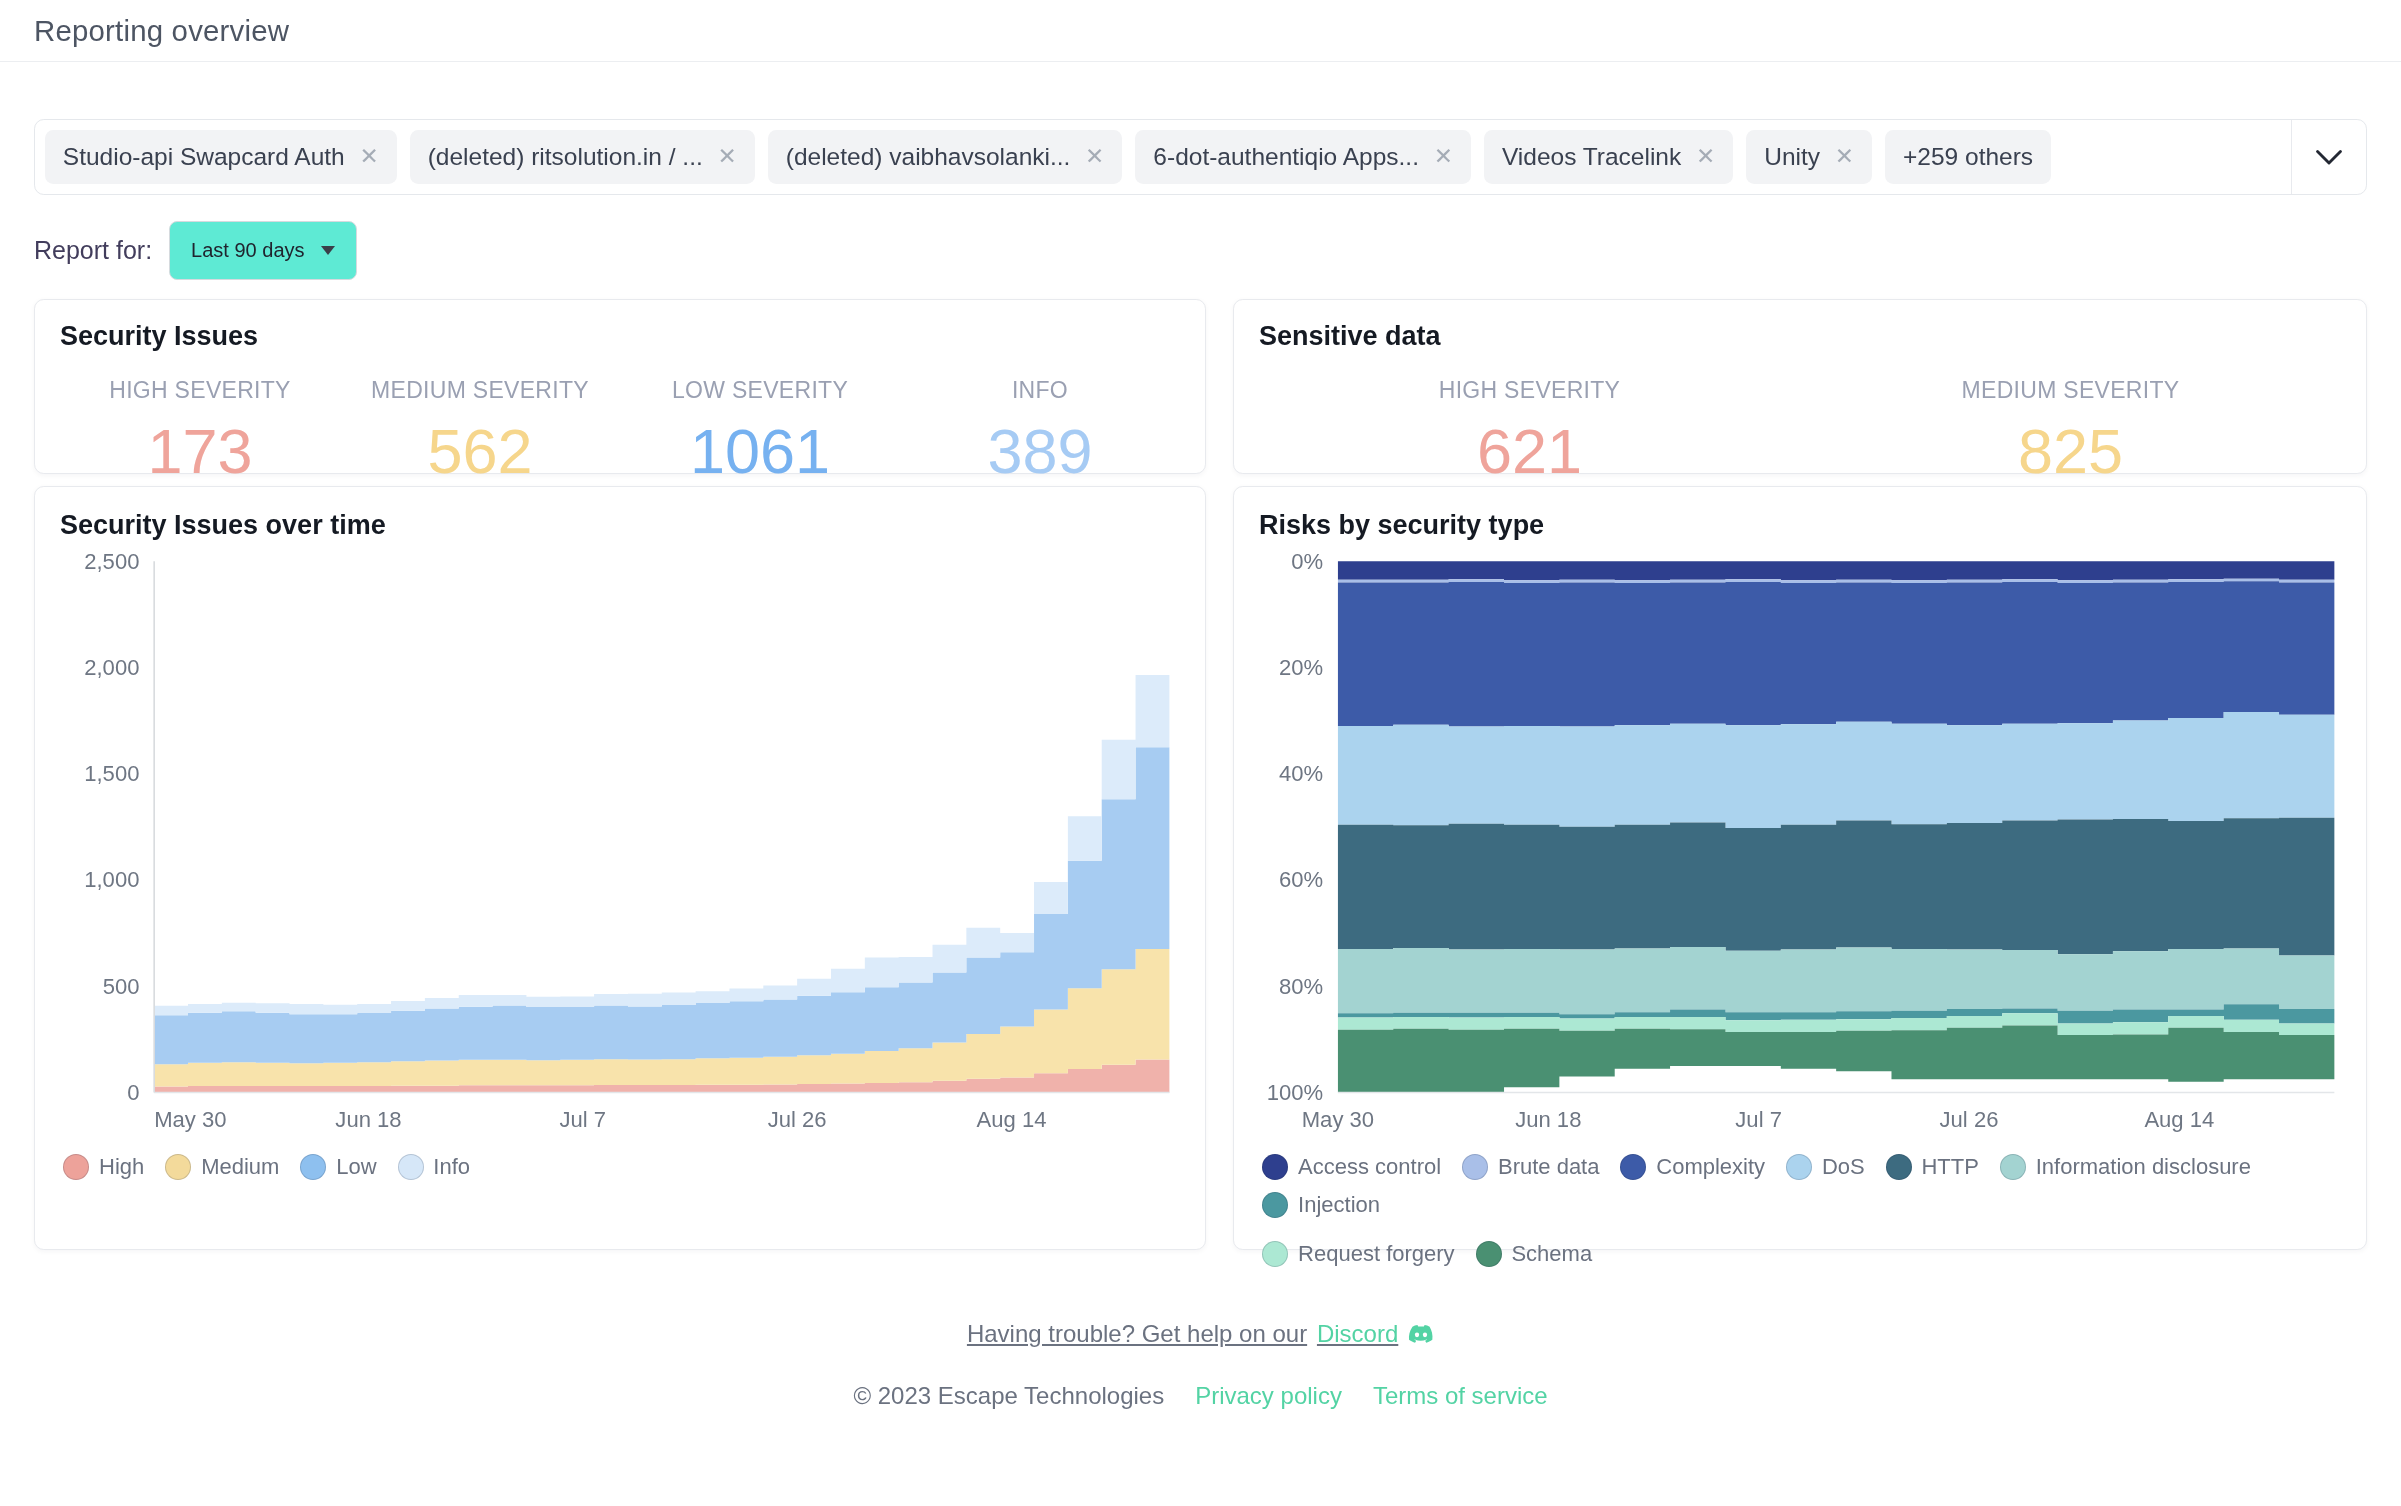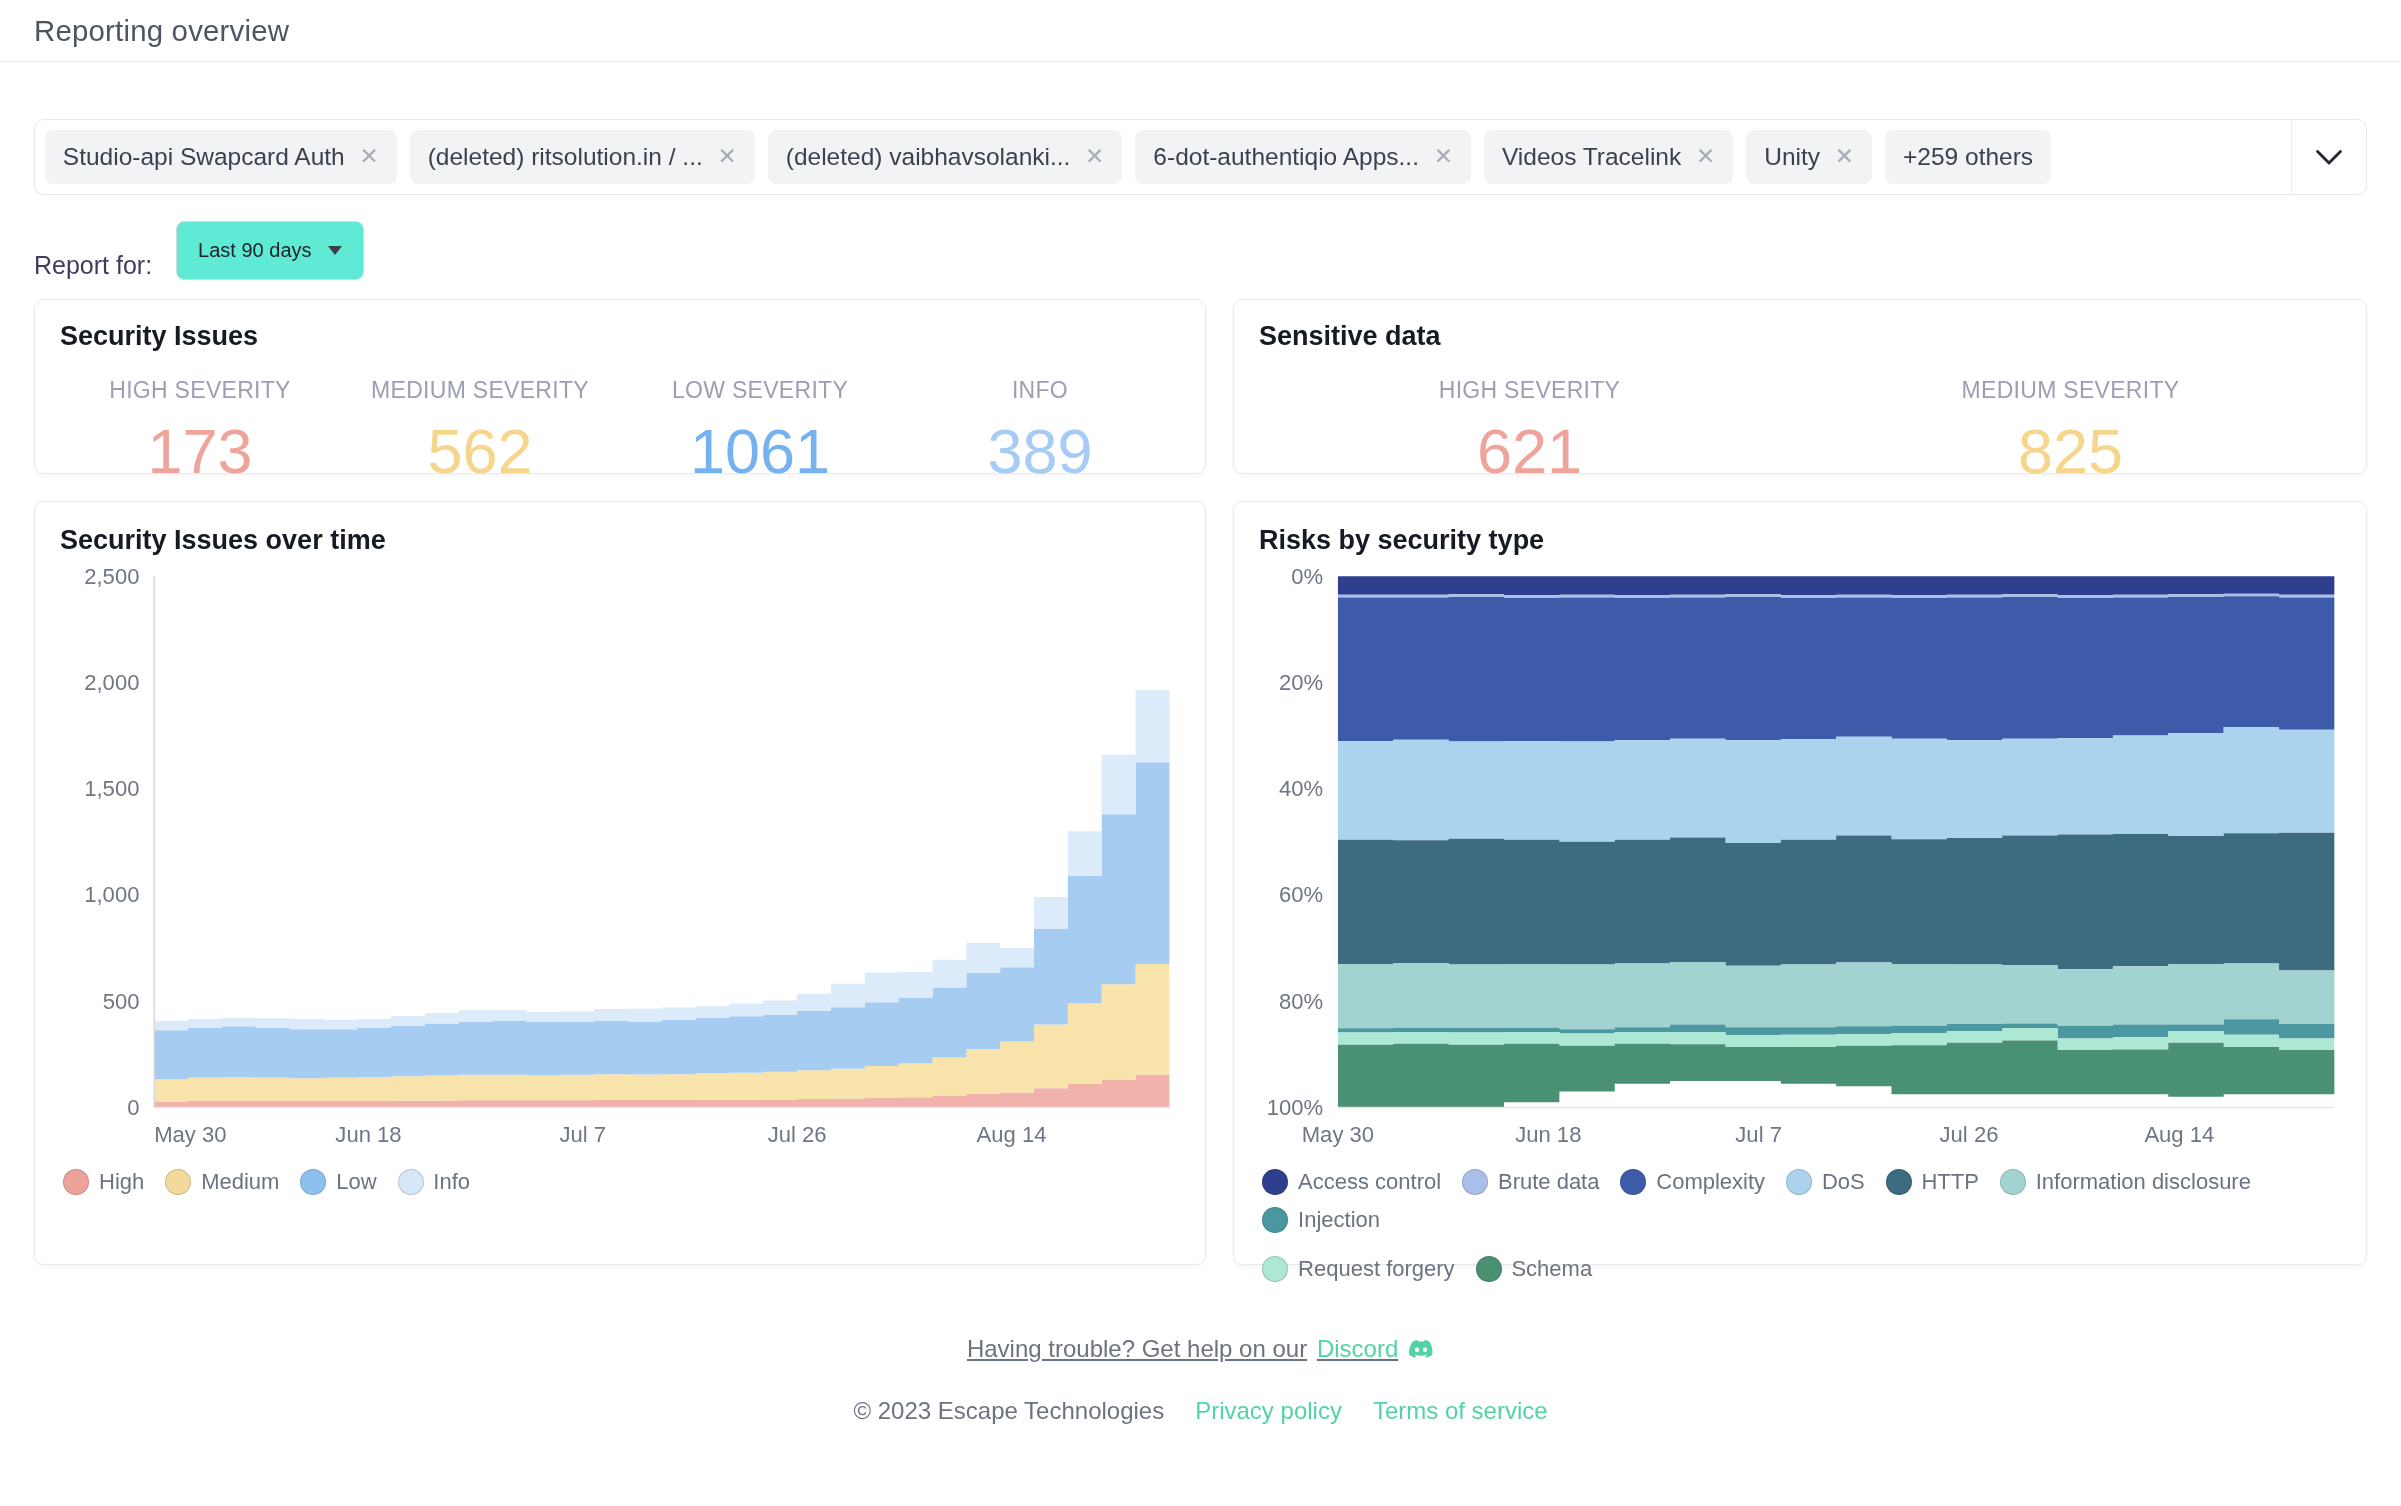--- a/index.html
+++ b/index.html
@@ -27,34 +27,34 @@
     background:#f2f3f5; border-radius:8.2px; padding:0 18px; height:54px;
     font-size:24.5px; color:#3a4150; white-space:nowrap; cursor:pointer;
   }
   .chip .x { color:#a5acb6; font-size:23px; line-height:1; }
   .expand {
     position:absolute; right:0; top:0; bottom:0; width:75px;
     display:flex; align-items:center; justify-content:center;
     border:none; border-left:1.6px solid #e8eaee; background:transparent; cursor:pointer;
   }
 
-  .report-row { margin-top:26px; display:flex; align-items:flex-end; gap:24px;
+  .report-row { margin-top:26px; display:flex; align-items:center; gap:17px;
     font-size:25px; color:#423d5c; }
   .select-btn {
     display:inline-flex; align-items:center; gap:16.4px;
     border:1.6px solid #d6dade; border-radius:8.2px; background:#5eead4;
     padding:0 21px; height:59px; font-size:20px; color:#20242e;
     font-family:inherit; cursor:pointer;
   }
   .caret { width:0; height:0; border-left:7.4px solid transparent;
     border-right:7.4px solid transparent; border-top:9px solid #3a3f49; }
 
   .cards-row, .charts-row { display:flex; gap:27px; }
   .cards-row { margin-top:19.6px; }
-  .charts-row { margin-top:27px; }
+  .charts-row { margin-top:12px; }
   .card {
     background:#fff; border:1.6px solid #e8eaee; border-radius:9.8px;
     box-shadow:0 1.6px 4.9px rgba(20,30,50,.04);
   }
   .w-left { width:1172px; }
   .w-right { width:1134px; }
   .stat-card { height:175px; padding:21px 25px; }
   .card h2 { margin:0; font-size:27px; font-weight:700; color:#151a23; }
   .stats-row { display:flex; margin-top:6.5px; }
   .stat { flex:1; text-align:center; }

